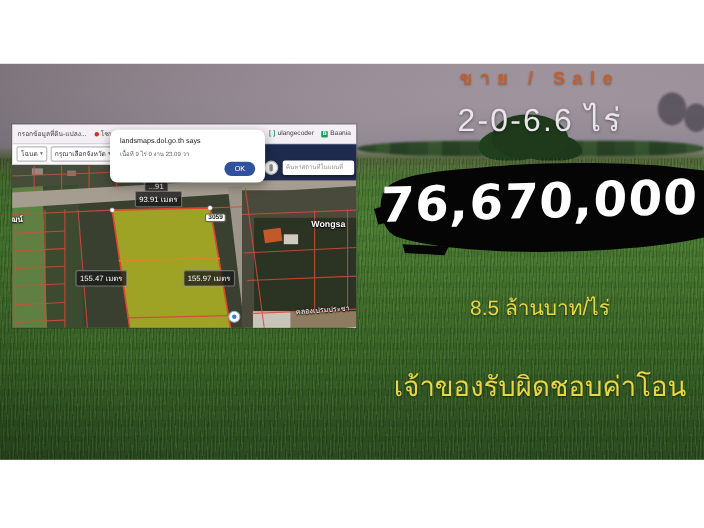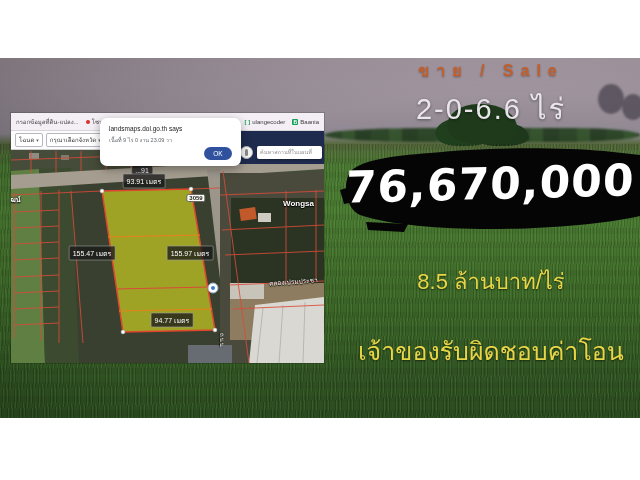--- a/index.html
+++ b/index.html
@@ -46,25 +46,25 @@
   .sale-label{top:58px;color:#c35f2d;font-size:16px;font-weight:bold;letter-spacing:7px;
     text-shadow:0 1px 2px rgba(0,0,0,.35);}
   .area-label{top:86px;color:#e9e5eb;font-size:29px;letter-spacing:2px;
     text-shadow:0 1px 3px rgba(0,0,0,.45);}
   .brush{position:absolute;left:338px;top:140px;width:302px;height:96px;}
   .price{
     position:absolute;left:346px;top:158px;width:288px;text-align:center;
     font-family:"DejaVu Sans",sans-serif;font-weight:bold;font-size:44px;color:#ffffff;
     transform:skewX(-4deg) rotate(-1.5deg);letter-spacing:1px;
   }
-  .yline{color:#e8d647;font-size:22px;text-shadow:0 1px 2px rgba(0,0,0,.55);}
+  .yline{color:#e8d647;font-size:19px;text-shadow:0 1px 2px rgba(0,0,0,.55);}
   .yl1{top:264px;} .yl2{top:298px;} .yl3{top:331px;font-size:25px;}
   
   .map-shot{
-    position:absolute;left:11px;top:113px;width:313px;height:250px;
+    position:absolute;left:11px;top:113px;width:313px;height:185px;
     background:#737373;overflow:hidden;box-shadow:0 0 0 1px rgba(0,0,0,.15);
   }
   .bkbar{
     position:absolute;left:0;top:0;width:313px;height:18px;background:#f3eff4;
     border-bottom:1px solid #d9d5db;display:flex;align-items:center;gap:7px;
     padding:0 5px;font-size:6px;color:#3d3d3d;z-index:4;box-sizing:border-box;white-space:nowrap;
   }
   .bk{display:flex;align-items:center;gap:2px;cursor:default;}
   .bk.right0{margin-left:auto;}
   .dot-red{width:4px;height:4px;border-radius:2px;background:#d93025;}

